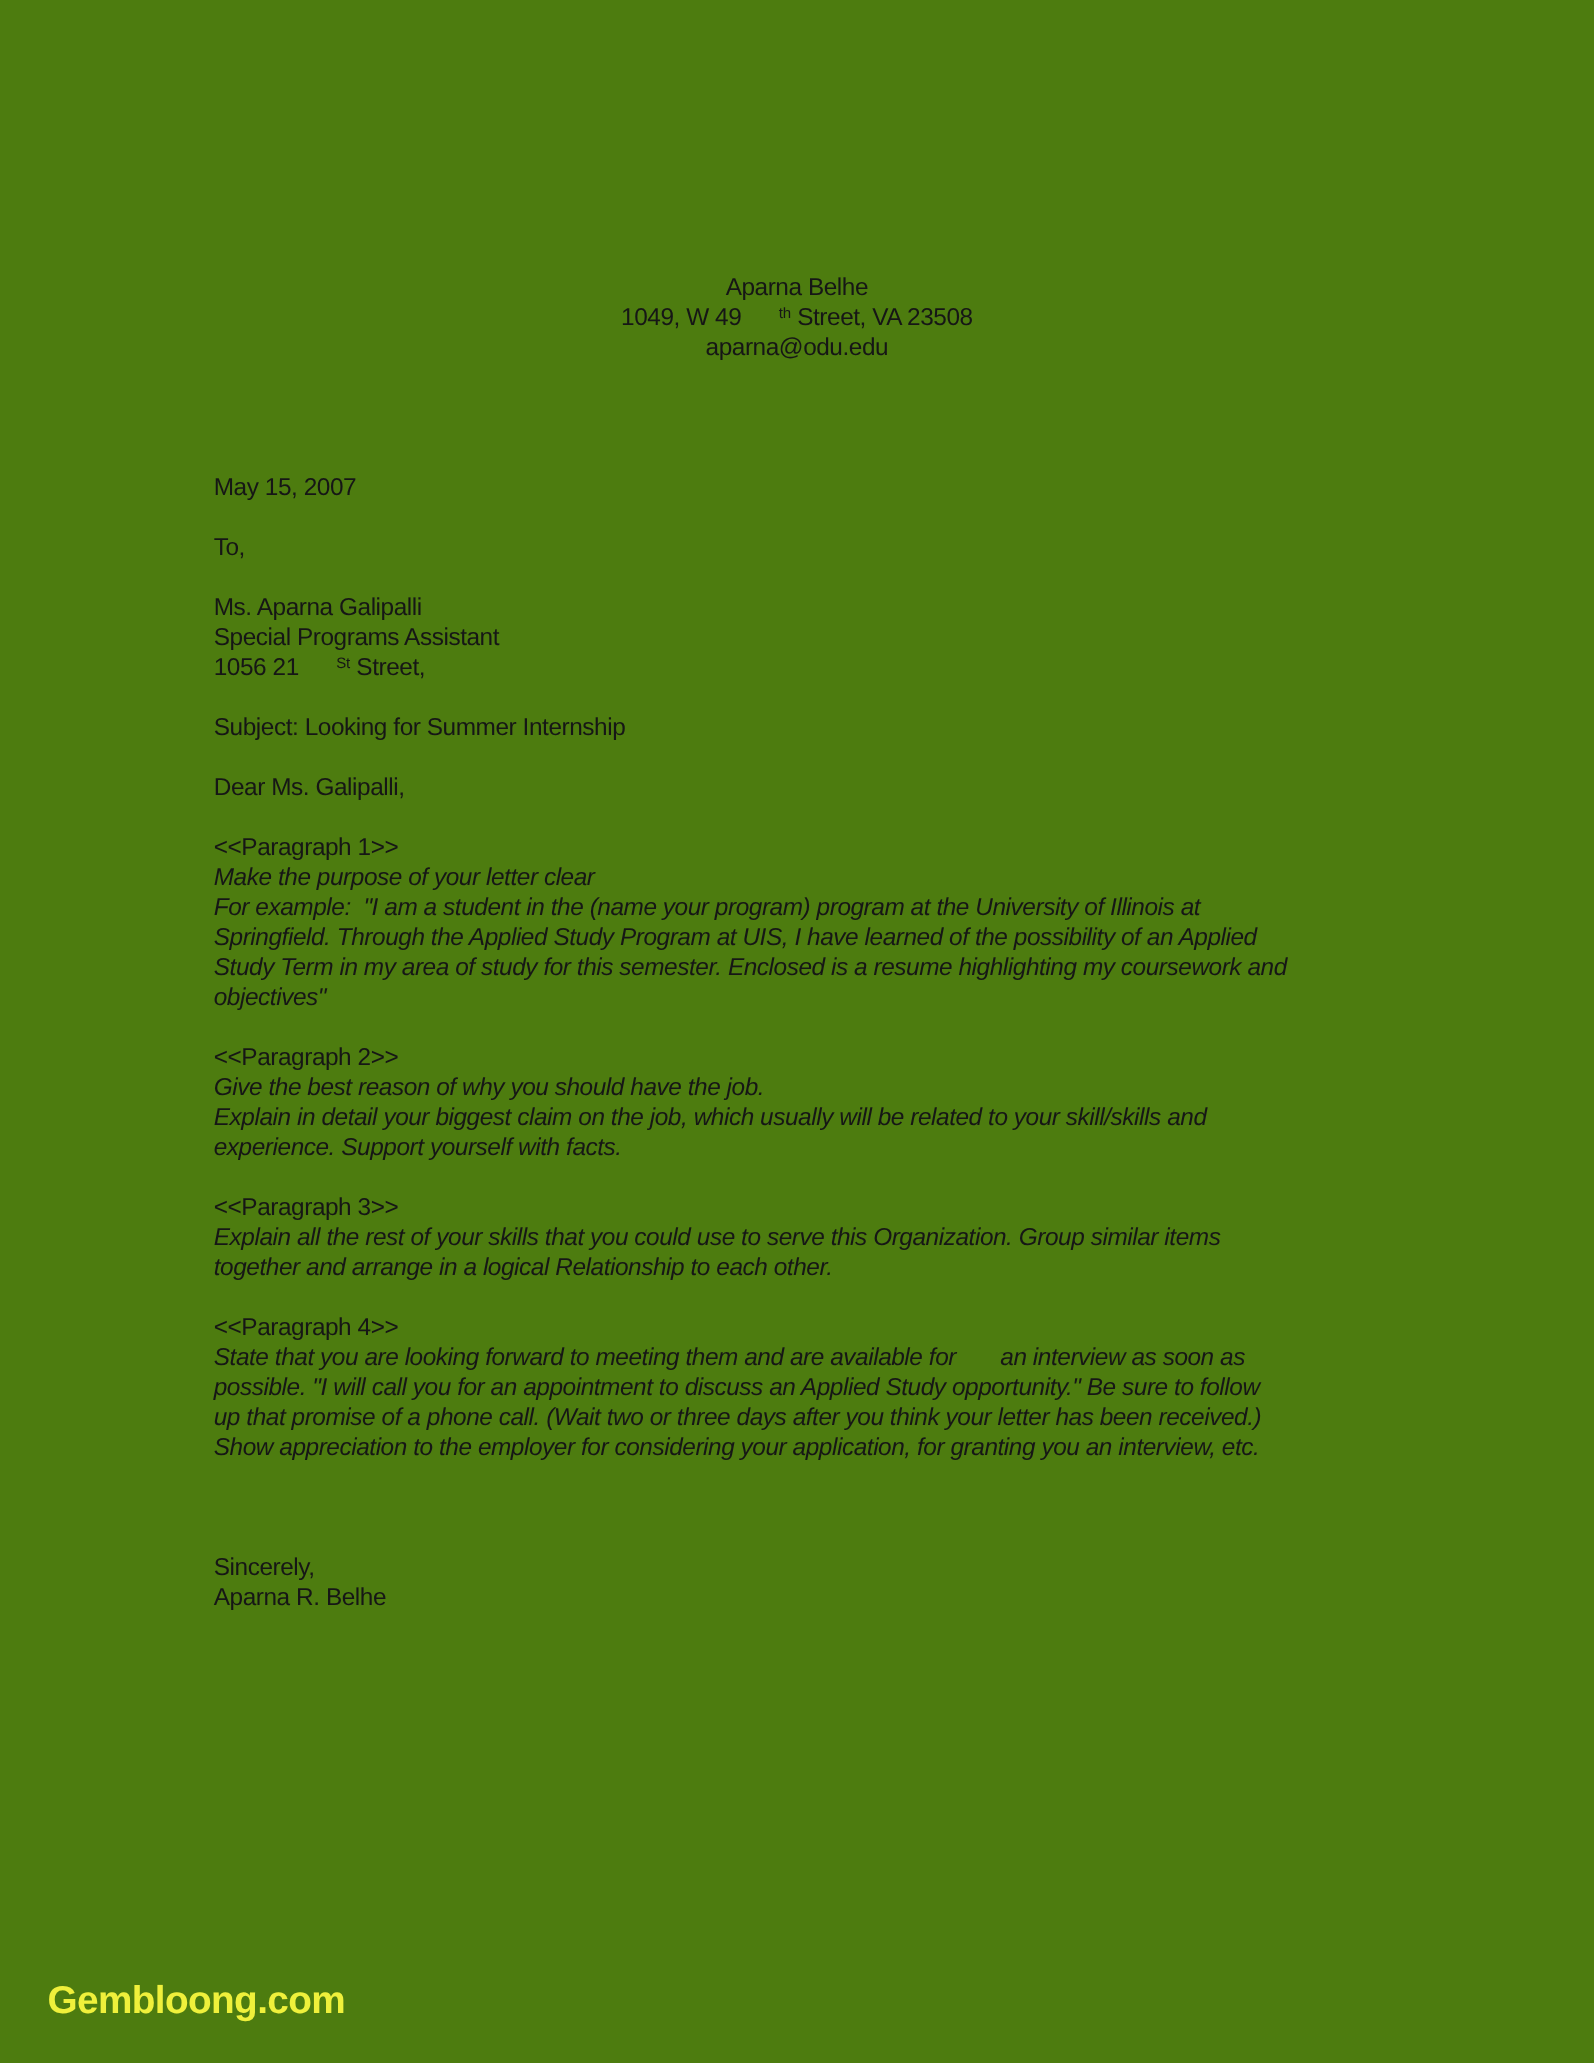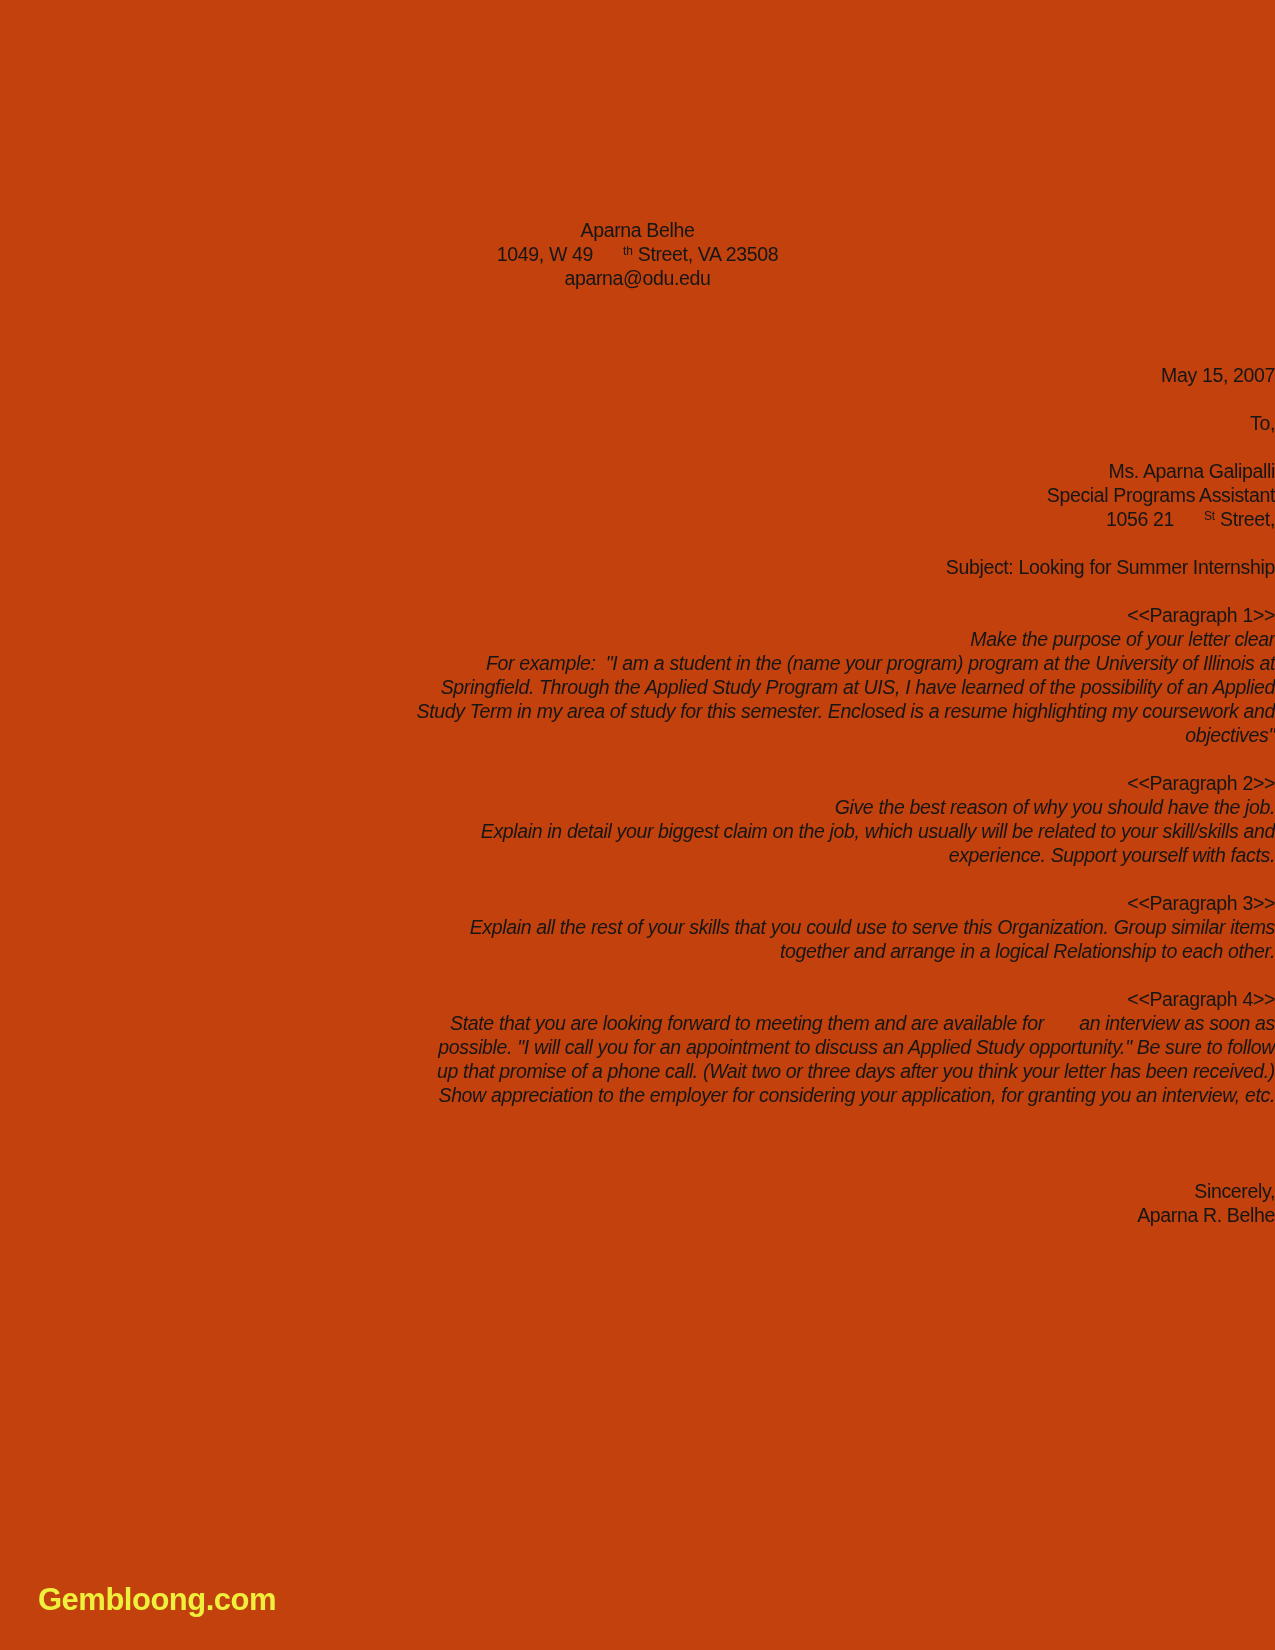--- a/index.html
+++ b/index.html
@@ -21,24 +21,23 @@
   }
   .header-block {
     position: absolute;
     top: 218px;
     left: 0;
     width: 100%;
     text-align: center;
   }
   .body-block {
     position: absolute;
-    top: 363px;
+    top: 378px;
     left: 171px;
     width: 1104px;
-    text-align: right;
   }
   .line {
     white-space: pre;
   }
   .mb1 { margin-bottom: 24px; }
   .mb2 { margin-bottom: 72px; }
   .para-body {
     white-space: pre;
     font-style: italic;
   }
@@ -56,41 +55,42 @@
     font-size: 31px;
     font-weight: 700;
     letter-spacing: -0.5px;
     line-height: 32px;
     white-space: pre;
   }
 </style>
 </head>
 <body>
 
-<div class="page" style="background: #c2410c; color: rgb(22, 22, 22);">
+<div class="page" style="background: #4d7c0f; color: rgb(22, 22, 22);">
 
   <div class="header-block">
     <div class="line">Aparna Belhe</div>
     <div class="line"><span>1049, W 49</span><sup class="sscript">th</sup><span> Street, VA 23508</span></div>
     <div class="line">aparna@odu.edu</div>
   </div>
 
   <div class="body-block">
     <div class="line mb1">May 15, 2007</div>
 
     <div class="line mb1">To,</div>
 
     <div class="mb1">
       <div class="line">Ms. Aparna Galipalli</div>
       <div class="line">Special Programs Assistant</div>
       <div class="line"><span>1056 21</span><sup class="sscript">St</sup><span> Street,</span></div>
     </div>
 
     <div class="line mb1">Subject: Looking for Summer Internship</div>
 
+    <div class="line mb1">Dear Ms. Galipalli,</div>
 
     <div class="mb1">
       <div class="line">&lt;&lt;Paragraph 1&gt;&gt;</div>
       <div class="para-body">Make the purpose of your letter clear
 For example:  "I am a student in the (name your program) program at the University of Illinois at
 Springfield. Through the Applied Study Program at UIS, I have learned of the possibility of an Applied
 Study Term in my area of study for this semester. Enclosed is a resume highlighting my coursework and
 objectives"</div>
     </div>
 

